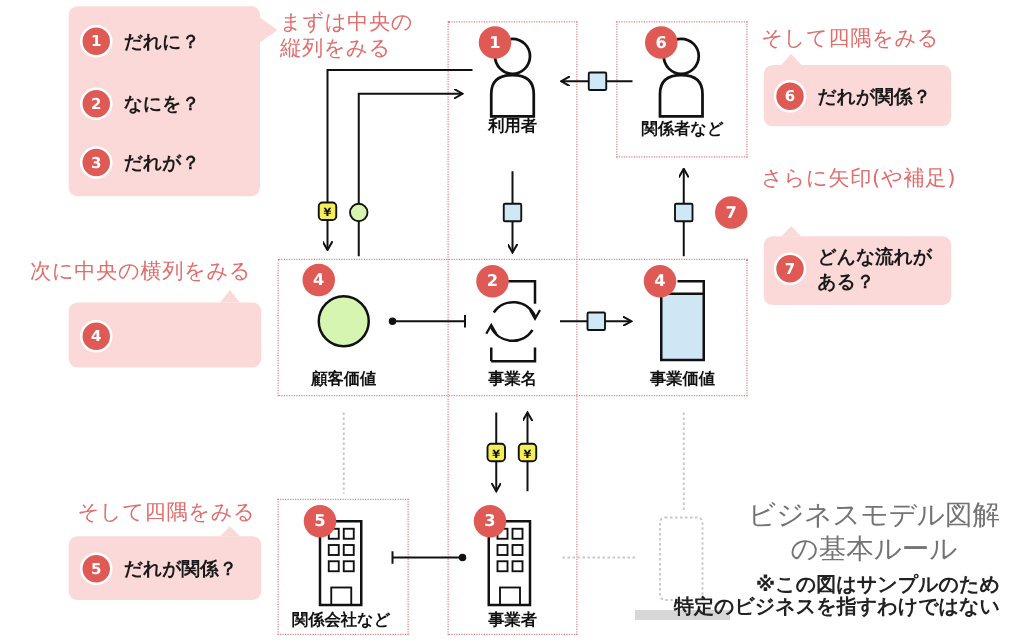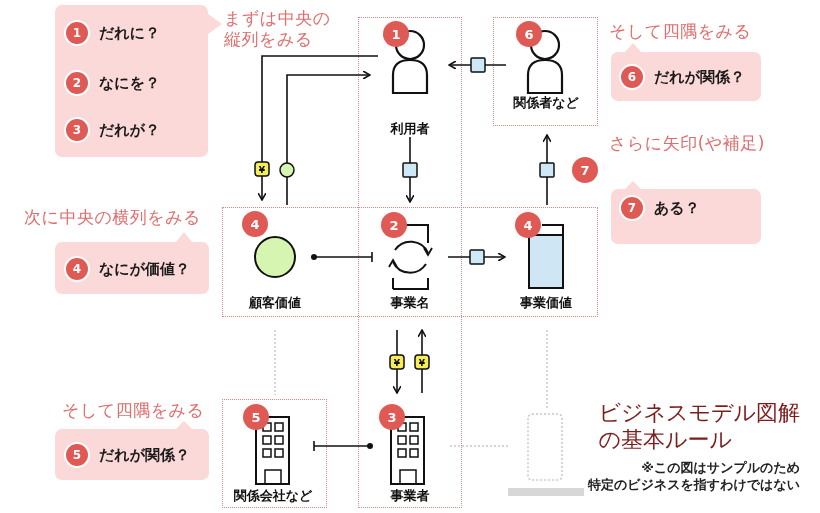--- a/index.html
+++ b/index.html
@@ -6,22 +6,22 @@
   body{width:820px;height:513px;position:relative;overflow:hidden;font-family:"DejaVu Sans","Liberation Sans",sans-serif;}
   .abs{position:absolute;}
   .red-text{color:#e06c6c;font-size:17px;line-height:21px;letter-spacing:0.5px;white-space:nowrap;}
   .bubble{position:absolute;background:#fcd9d9;border-radius:7px;}
   .bubble-row{position:absolute;display:flex;align-items:center;font-weight:bold;font-size:15px;color:#1a1a1a;white-space:nowrap;}
   .badge{display:inline-flex;align-items:center;justify-content:center;width:22px;height:22px;border-radius:50%;background:#e05a55;color:#fff;font-size:12px;font-weight:bold;border:2px solid #fff;box-sizing:content-box;margin-right:9px;flex:none;}
   .badge-lg{position:absolute;width:26px;height:26px;border-radius:50%;background:#e05a55;color:#fff;font-size:13px;font-weight:bold;display:flex;align-items:center;justify-content:center;}
   .dotbox{position:absolute;border:1px dotted #e08888;box-sizing:border-box;}
   .node-label{position:absolute;font-weight:bold;font-size:13px;color:#111;white-space:nowrap;text-align:center;transform:translateX(-50%);}
   svg{position:absolute;left:0;top:0;overflow:visible;}
-  .title-big{font-size:22px;color:#7f1d1d;text-align:left;font-weight:300;line-height:27px;white-space:nowrap;}
-  .note{font-size:13px;color:#222;text-align:right;font-weight:bold;line-height:17px;white-space:nowrap;}
+  .title-big{font-size:22px;color:#737373;text-align:center;font-weight:300;line-height:27px;white-space:nowrap;}
+  .note{font-size:16px;color:#222;text-align:right;font-weight:bold;line-height:17px;white-space:nowrap;}
 </style>
 </head>
 <body>
 
 <div class="bubble" style="left:55px;top:5px;width:153px;height:152px;"></div>
 <svg width="820" height="513">
     <polygon points="208,14 222,24 208,34" fill="#fcd9d9"></polygon>
   </svg>
 <div class="bubble-row" style="left:64px;top:20px;">
   <span class="badge">1</span>
@@ -41,21 +41,20 @@
   <div>縦列をみる</div>
 </div>
 
 <div class="abs red-text" style="left:24px;top:207px;">次に中央の横列をみる</div>
 <div class="bubble" style="left:55px;top:242px;width:154px;height:52px;"></div>
 <svg width="820" height="513">
     <polygon points="176,242 184,232 192,242" fill="#fcd9d9"></polygon>
   </svg>
 <div class="bubble-row" style="left:64px;top:256px;">
   <span class="badge">4</span>
-  <span>なにが価値？</span>
 </div>
 
 <div class="abs red-text" style="left:609px;top:21px;">そして四隅をみる</div>
 <div class="bubble" style="left:611px;top:52px;width:150px;height:49px;"></div>
 <svg width="820" height="513">
     <polygon points="625,52 633,43 641,52" fill="#fcd9d9"></polygon>
   </svg>
 <div class="bubble-row" style="left:619px;top:64px;">
   <span class="badge">6</span>
   <span>だれが関係？</span>
@@ -64,20 +63,21 @@
 <div class="abs red-text" style="left:609px;top:133px;">
   <div>さらに矢印(や補足)</div>
 </div>
 <div class="bubble" style="left:611px;top:189px;width:150px;height:55px;"></div>
 <svg width="820" height="513">
     <polygon points="625,189 633,181 641,189" fill="#fcd9d9"></polygon>
   </svg>
 <div class="bubble-row" style="left:619px;top:195px;">
   <span class="badge">7</span>
   <span style="line-height:20px;">
+    <span style="display:block;">どんな流れが</span>
     <span style="display:block;">ある？</span>
   </span>
 </div>
 
 <div class="abs red-text" style="left:62px;top:400px;">そして四隅をみる</div>
 <div class="bubble" style="left:55px;top:429px;width:154px;height:51px;"></div>
 <svg width="820" height="513">
     <polygon points="176,429 184,421 192,429" fill="#fcd9d9"></polygon>
   </svg>
 <div class="bubble-row" style="left:64px;top:442px;">
@@ -188,21 +188,21 @@
 
 <div class="badge-lg" style="left:383px;top:21px;">1</div>
 <div class="badge-lg" style="left:516px;top:21px;">6</div>
 <div class="badge-lg" style="left:242px;top:211px;">4</div>
 <div class="badge-lg" style="left:381px;top:212px;">2</div>
 <div class="badge-lg" style="left:515px;top:212px;">4</div>
 <div class="badge-lg" style="left:243px;top:404px;">5</div>
 <div class="badge-lg" style="left:379px;top:404px;">3</div>
 <div class="badge-lg" style="left:572px;top:157px;">7</div>
 
-<div class="node-label" style="left:410px;top:120px;">利用者</div>
+<div class="node-label" style="left:410px;top:92px;">利用者</div>
 <div class="node-label" style="left:546px;top:94px;">関係者など</div>
 <div class="node-label" style="left:275px;top:294px;">顧客価値</div>
 <div class="node-label" style="left:410px;top:294px;">事業名</div>
 <div class="node-label" style="left:546px;top:294px;">事業価値</div>
 <div class="node-label" style="left:273px;top:487px;">関係会社など</div>
 <div class="node-label" style="left:410px;top:487px;">事業者</div>
 
 <div class="abs" style="right:20px;top:399px;">
   <div class="title-big">ビジネスモデル図解</div>
   <div class="title-big">の基本ルール</div>

